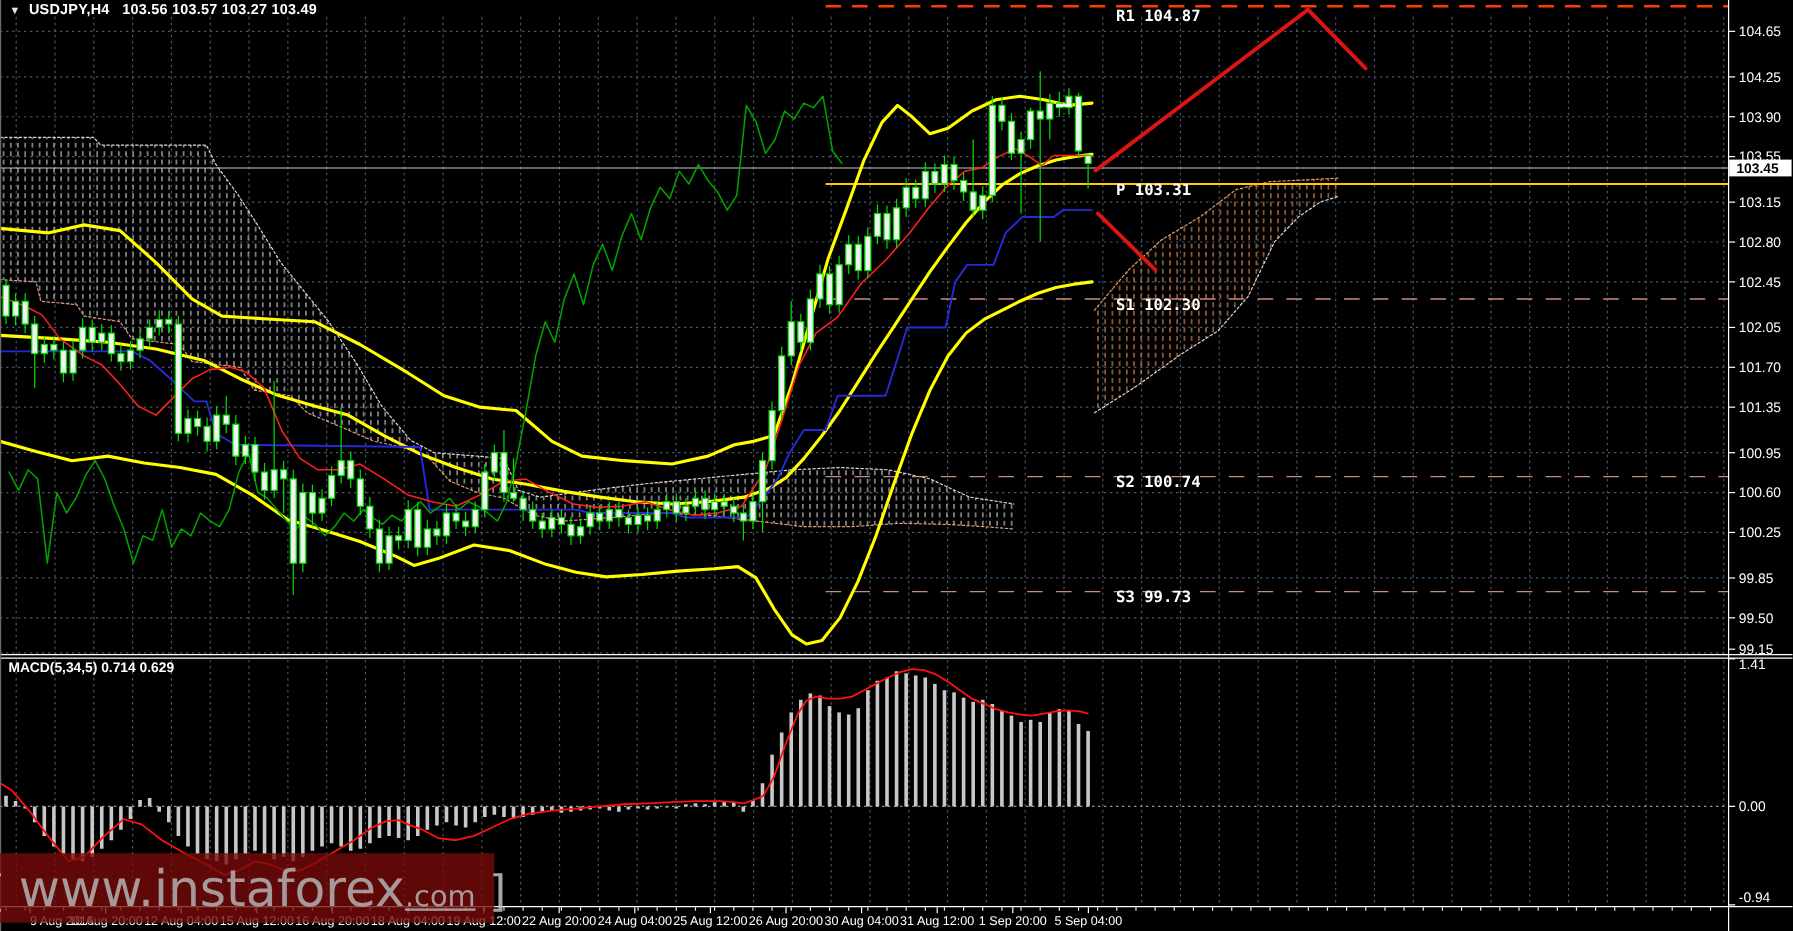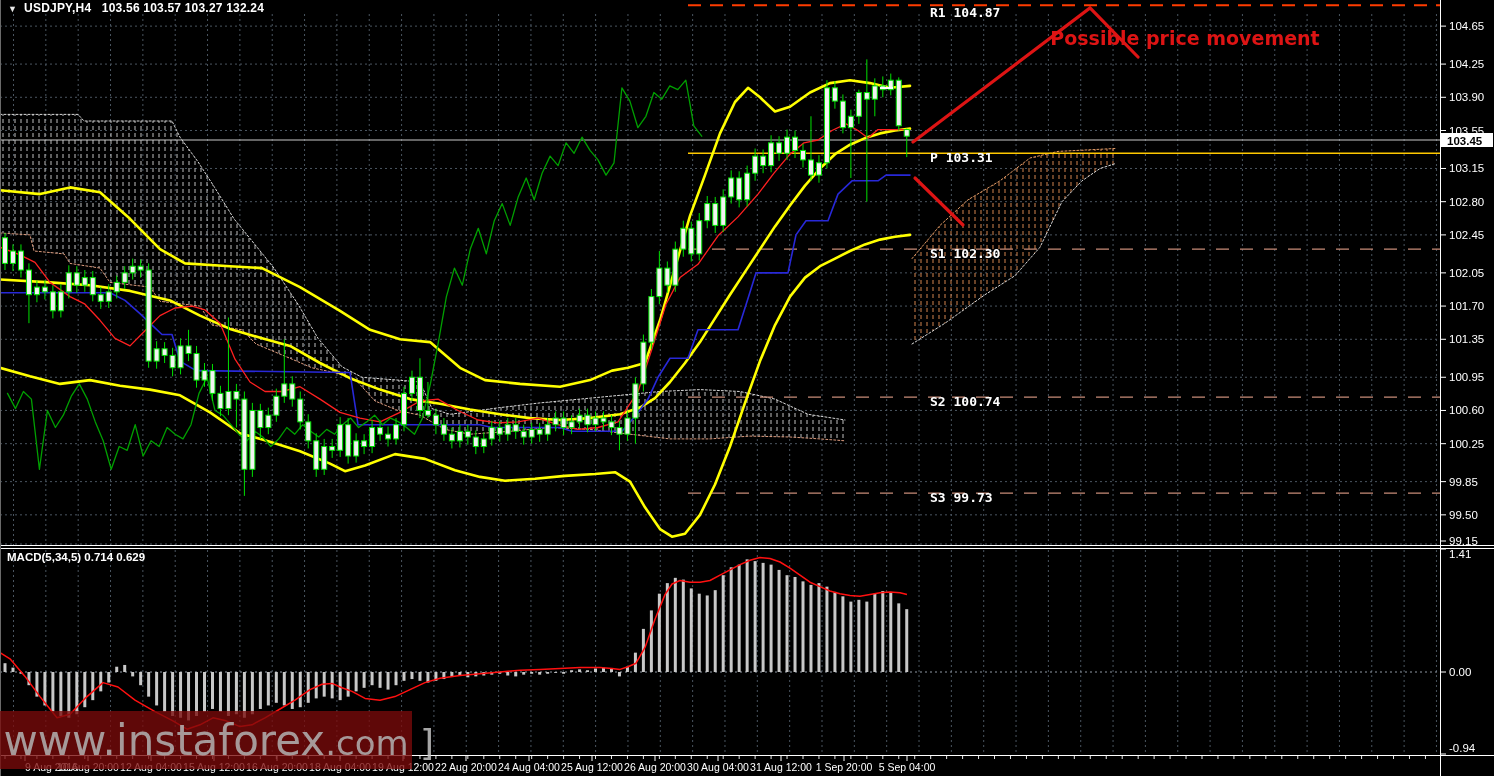--- a/index.html
+++ b/index.html
@@ -8,21 +8,21 @@
   .title{position:absolute;left:8px;top:1px;z-index:20;color:#fff;font-size:12px;font-weight:700;letter-spacing:.2px;white-space:pre;}
   .title .tri{color:#e8e8e8;font-size:9px;margin-right:7px;cursor:pointer;}
   .macd-label{position:absolute;left:7px;top:551px;z-index:20;color:#fff;font-size:11.5px;font-weight:700;white-space:pre;}
   .ann{position:absolute;left:985px;width:400px;text-align:center;z-index:22;color:#dd1414;font-weight:700;font-family:"DejaVu Sans",sans-serif;}
   .ann1{top:3px;font-size:20px;}
   .ann2{top:27px;font-size:19px;}
   .watermark{position:absolute;left:0px;top:711px;width:412px;height:58px;z-index:30;background:rgba(122,10,10,0.78);
     display:flex;align-items:center;justify-content:center;pointer-events:none;}
   .watermark .wm{color:#b3b3b3;opacity:.85;font-family:"DejaVu Sans",sans-serif;font-size:42px;white-space:pre;}
   .watermark .br{color:#c4c4c4;font-size:36px;}
-  .watermark .tld{font-size:34px;}
+  .watermark .tld{font-size:24px;text-decoration:underline;}
 </style>
 </head>
 <body>
 
 <div class="stage">
   <svg id="cv" width="1494" height="776">
       <rect x="0" y="0" width="1494" height="776" fill="#000000"></rect>
       <defs>
         <pattern id="hatchHist" width="6" height="7" patternUnits="userSpaceOnUse">
           <path d="M3 0 V4" stroke="#c9c9c9" stroke-width="1"></path>
@@ -685,22 +685,21 @@
         <text x="718" y="771" fill="#ffffff" font-size="10.5" text-anchor="middle">30 Aug 04:00</text>
         <line x1="781" y1="756" x2="781" y2="761" stroke="#fff" stroke-width="1"></line>
         <text x="781" y="771" fill="#ffffff" font-size="10.5" text-anchor="middle">31 Aug 12:00</text>
         <line x1="844" y1="756" x2="844" y2="761" stroke="#fff" stroke-width="1"></line>
         <text x="844" y="771" fill="#ffffff" font-size="10.5" text-anchor="middle">1 Sep 20:00</text>
         <line x1="907" y1="756" x2="907" y2="761" stroke="#fff" stroke-width="1"></line>
         <text x="907" y="771" fill="#ffffff" font-size="10.5" text-anchor="middle">5 Sep 04:00</text>
       </g>
     </svg>
 
-  <div class="title"><span class="tri">▼</span><span>USDJPY,H4   103.56 103.57 103.27 132.24</span></div>
+  <div class="title"><span class="tri">▼</span><span>USDJPY,H4   103.56 103.57 103.27 103.49</span></div>
 
   <div class="macd-label">MACD(5,34,5) 0.714 0.629</div>
 
-  <div class="ann ann2">Possible price movement</div>
 
   <div class="watermark">
     <span class="wm"><span class="br">[ </span><span>www.instaforex</span><span class="tld">.com</span><span class="br"> ]</span></span>
   </div>
 </div>
 
 </body></html>

